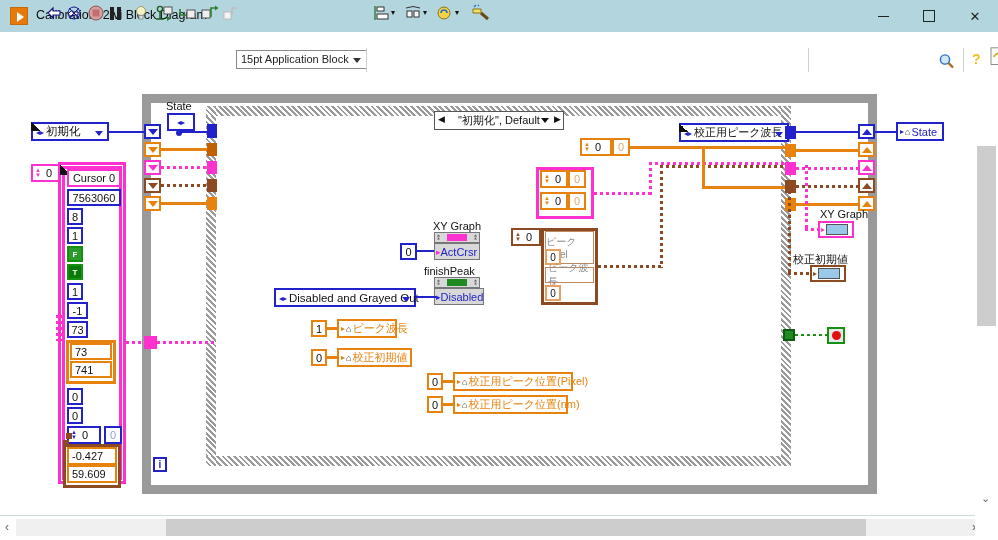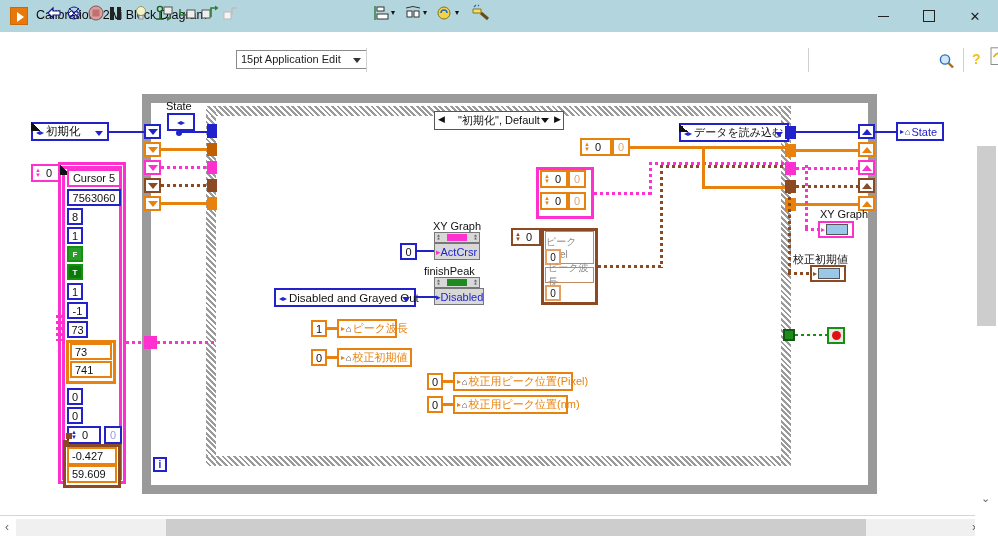--- a/index.html
+++ b/index.html
@@ -183,21 +183,21 @@
     <path d="M11 13 L11 4 L16 4" stroke="#2e7d32" stroke-width="1.6" fill="none"></path>
     <path d="M15 1.5 l3.5 2.5 l-3.5 2.5 z" fill="#2e7d32"></path>
   </svg>
 
   <svg class="tool" style="left:222px" width="18" height="18" viewBox="0 0 18 18">
     <rect x="2" y="8" width="7" height="7" fill="#f4f4f4" stroke="#bbb" stroke-width="1"></rect>
     <path d="M10 11 L10 4 L15 4" stroke="#bdbdbd" stroke-width="1.5" fill="none"></path>
   </svg>
 
   <div class="fontbox">
-    <div class="txt">15pt Application Edit</div>
+    <div class="txt">15pt Application Block</div>
     <div class="car"></div>
   </div>
 
   <svg class="tool" style="left:372px" width="26" height="18" viewBox="0 0 26 18">
     <path d="M3 2 L3 16" stroke="#2e7d32" stroke-width="1.4"></path>
     <rect x="5" y="3" width="7" height="4" fill="#fff" stroke="#333" stroke-width="1"></rect>
     <rect x="5" y="10" width="11" height="5" fill="#fff" stroke="#333" stroke-width="1"></rect>
     <path d="M19 7 l4 0 l-2 4 z" fill="#111"></path>
   </svg>
   <svg class="tool" style="left:404px" width="26" height="18" viewBox="0 0 26 18">
@@ -302,21 +302,21 @@
       <div class="val">0</div>
     </div>
 
     <div class="clus c-pink" style="left:58px;top:82px;width:68px;height:322px;"></div>
     <div class="clus c-pink" style="left:62px;top:86px;width:60px;height:314px;"></div>
 
     <div style="position:absolute;left:60px;top:84px;width:11px;height:11px;
          background:linear-gradient(45deg,#111 50%,transparent 50%)"></div>
 
     <div class="term" style="left:67px;top:89px;width:54px;height:18px;border:2px solid #ff30d0;
-         justify-content:center;color:#111;background:#fff;">Cursor 5</div>
+         justify-content:center;color:#111;background:#fff;">Cursor 0</div>
 
     <div class="term t-blue" style="left:67px;top:109px;width:54px;height:17px;justify-content:center;color:#111">7563060</div>
     <div class="term t-blue" style="left:67px;top:128px;width:16px;height:17px;justify-content:center;color:#111">8</div>
     <div class="term t-blue" style="left:67px;top:147px;width:16px;height:17px;justify-content:center;color:#111">1</div>
     <div class="bool F" style="left:67px;top:166px;width:16px;height:16px;">F</div>
     <div class="bool T" style="left:67px;top:184px;width:16px;height:16px;">T</div>
     <div class="term t-blue" style="left:67px;top:203px;width:16px;height:17px;justify-content:center;color:#111">1</div>
     <div class="term t-blue" style="left:67px;top:222px;width:21px;height:17px;justify-content:center;color:#111">-1</div>
     <div class="term t-blue" style="left:67px;top:241px;width:21px;height:17px;justify-content:center;color:#111">73</div>
 
@@ -468,21 +468,21 @@
        background:repeating-linear-gradient(180deg,#8b4a22 0 3px,transparent 3px 6px)"></div>
   <div style="position:absolute;left:660px;top:165px;width:128px;height:3px;
        background:repeating-linear-gradient(90deg,#8b4a22 0 3px,transparent 3px 6px)"></div>
 
   <div style="position:absolute;left:702px;top:146px;width:3px;height:43px;background:#e8820e"></div>
   <div style="position:absolute;left:702px;top:186px;width:86px;height:3px;background:#e8820e"></div>
 
   <div class="enum" style="left:679px;top:123px;width:110px;">
     <span class="corner"></span>
     <span class="lr">◂▸</span>
-    <span style="font-size:11px">データを読み込む</span>
+    <span style="font-size:11px">校正用ピーク波長</span>
     <span class="dn"></span>
   </div>
 
   <div style="position:absolute;left:785px;top:126px;width:11px;height:13px;background:#2222cc"></div>
   <div style="position:absolute;left:785px;top:144px;width:11px;height:13px;background:#e8820e"></div>
   <div style="position:absolute;left:785px;top:162px;width:11px;height:13px;background:#ff30d0"></div>
   <div style="position:absolute;left:785px;top:180px;width:11px;height:13px;background:#8b4a22"></div>
   <div style="position:absolute;left:785px;top:198px;width:11px;height:13px;background:#e8820e"></div>
 
   <div style="position:absolute;left:796px;top:131px;width:62px;height:2px;background:#2222cc"></div>

